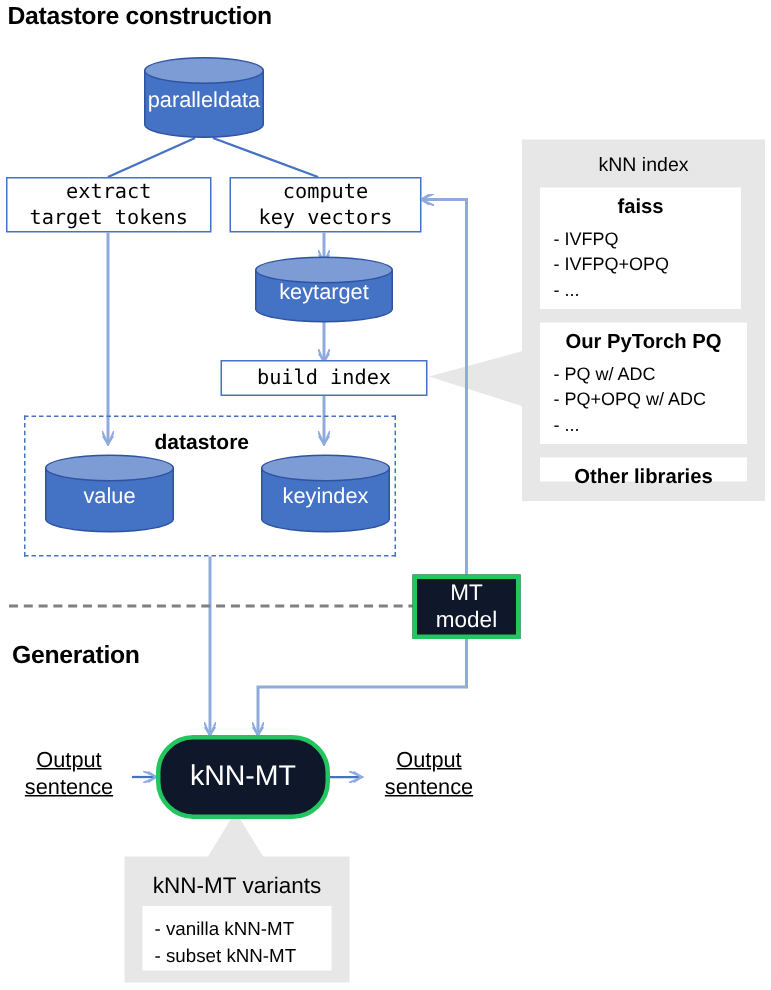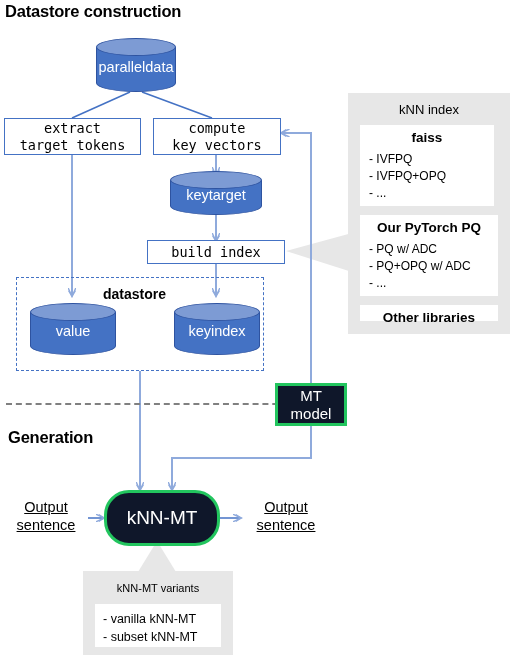--- a/index.html
+++ b/index.html
@@ -56,21 +56,21 @@
   .whitecard{position:absolute;background:#fff;box-sizing:border-box;}
   .card-head{text-align:center;font-weight:bold;font-size:13.5px;margin-top:5px;color:#000;}
   .card-list{margin:6px 0 0 0;padding:0 0 0 9px;list-style:none;
              font-size:12px;line-height:1.42;color:#000;}
   .card-list li{white-space:nowrap;}
   .card-solo{text-align:center;font-weight:bold;font-size:13.5px;
              line-height:26px;color:#000;}
 
   
   .callout{position:absolute;background:#E7E7E7;box-sizing:border-box;}
-  .callout-title{position:absolute;width:100%;text-align:center;font-size:11px;color:#000;}
+  .callout-title{position:absolute;width:100%;text-align:center;font-size:15px;color:#000;}
   .callout-inner{position:absolute;background:#fff;box-sizing:border-box;}
   .callout-inner ul{margin:0;padding:6px 0 0 8px;list-style:none;
                     font-size:12.5px;line-height:1.45;color:#000;}
 
   
   .ioLabel{position:absolute;font-size:14.5px;line-height:1.25;color:#000;
            text-align:center;}
   .ioLabel span{text-decoration:underline;display:block;}
 
   svg.overlay{position:absolute;left:0;top:0;width:514px;height:660px;

